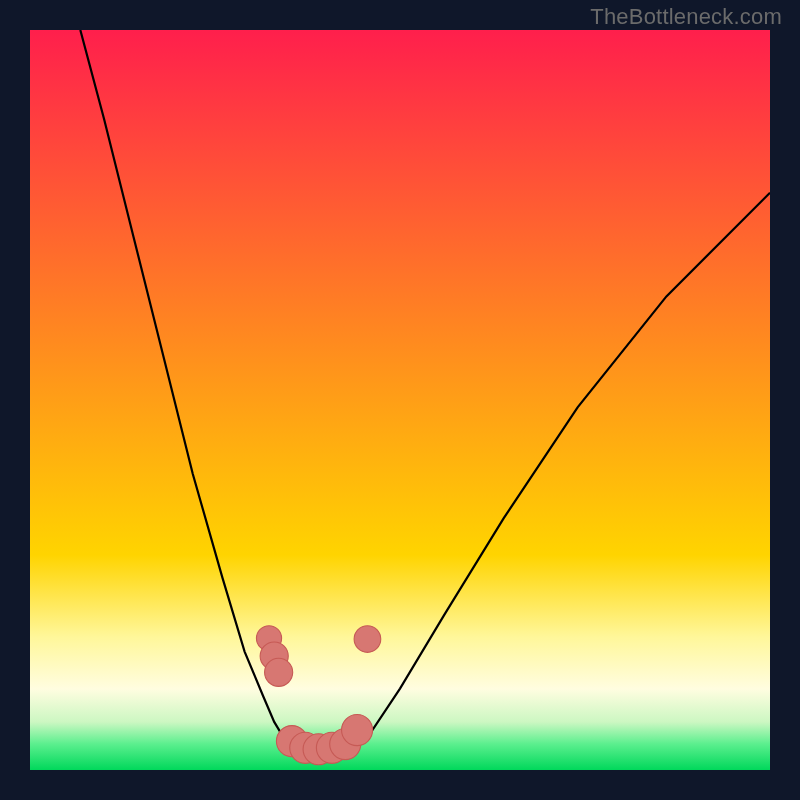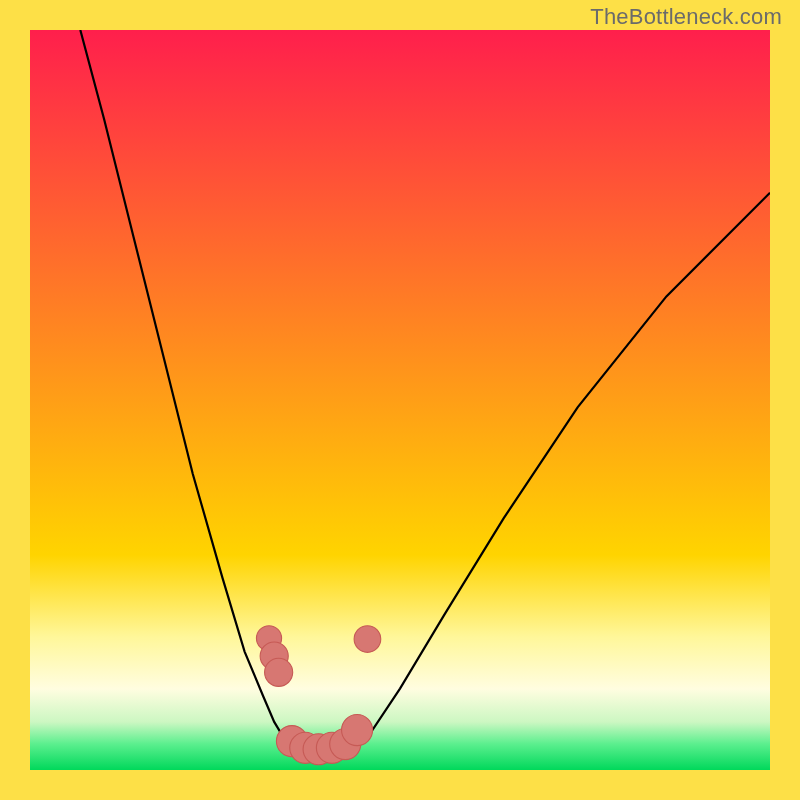--- a/index.html
+++ b/index.html
@@ -7,21 +7,21 @@
     padding: 0;
     width: 800px;
     height: 800px;
     overflow: hidden;
     background: #000;
     font-family: Arial, Helvetica, sans-serif;
   }
   .frame {
     position: absolute;
     inset: 0;
-    background: #fde047;
+    background: #0f172a;
     padding-left: 28px;
   }
   .plot {
     position: absolute;
     left: 30px;
     top: 30px;
     width: 740px;
     height: 740px;
     overflow: hidden;
   }

